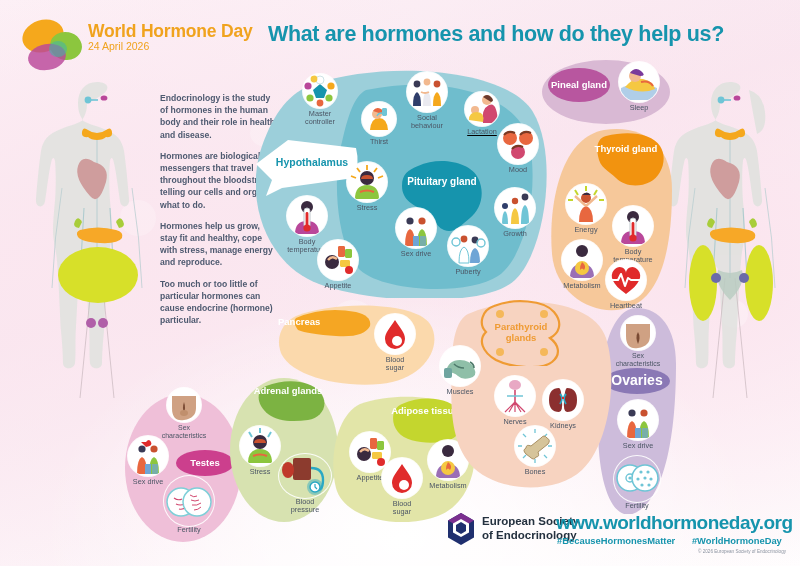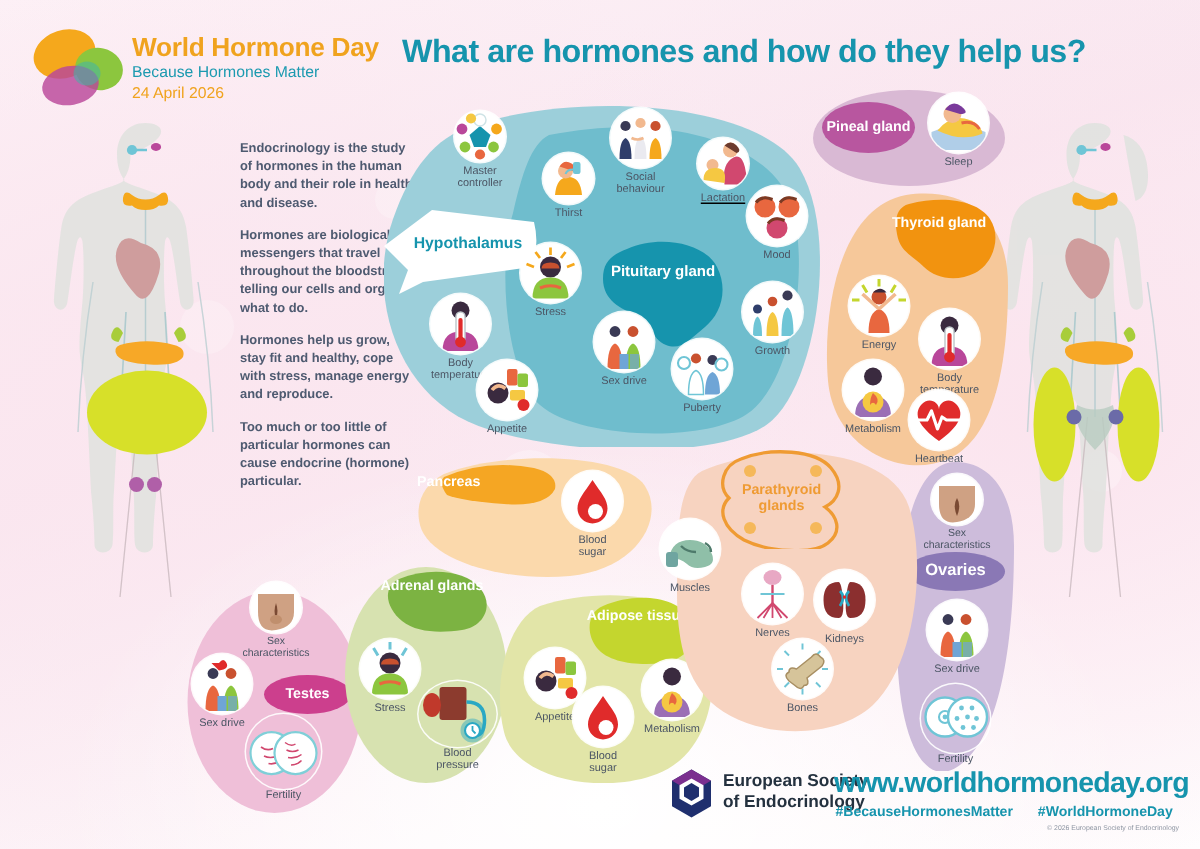--- a/index.html
+++ b/index.html
@@ -83,21 +83,20 @@
   <div class="bokeh" style="left:250px;top:120px;width:26px;height:26px;opacity:.4"></div>
 
   <svg id="logo-mark" viewBox="0 0 76 58">
     <ellipse cx="29" cy="20" rx="21" ry="16" fill="#f5a81c" transform="rotate(-18 29 20)"></ellipse>
     <ellipse cx="52" cy="30" rx="16" ry="14" fill="#8cc63e" transform="rotate(12 52 30)"></ellipse>
     <ellipse cx="33" cy="41" rx="19" ry="13" fill="#b9479a" opacity=".82" transform="rotate(-10 33 41)"></ellipse>
     <ellipse cx="44" cy="33" rx="9" ry="8" fill="#3fb6a8" opacity=".55"></ellipse>
   </svg>
   <div id="brand">
     <div class="brand-title">World Hormone Day</div>
-    <div class="brand-sub">Because Hormones Matter</div>
     <div class="brand-date">24 April 2026</div>
   </div>
   <div id="main-title">What are hormones and how do they help us?</div>
 
   <div id="intro">
     <p>Endocrinology is the study of hormones in the human body and their role in health and disease.</p>
     <p>Hormones are biological messengers that travel throughout the bloodstream, telling our cells and organs what to do.</p>
     <p>Hormones help us grow, stay fit and healthy, cope with stress, manage energy and reproduce.</p>
     <p>Too much or too little of particular hormones can cause endocrine (hormone) particular.</p>
   </div>
@@ -442,21 +441,21 @@
       <div class="icon-circ">
         <svg viewBox="0 0 34 34" width="34" height="34">
             <circle cx="17" cy="17" r="16" fill="#fff"></circle>
             <path d="M5 8h24v12q0 10-12 12T5 20z" fill="#cfa183"></path>
             <path d="M17 16q3 5 0 12-3-7 0-12z" fill="#7a4a33"></path>
           </svg>
       </div>
       <div class="icon-lbl" style="font-size:7px">Sex
 characteristics</div>
     </div>
-    <div class="pill" style="left:10px;top:62px;width:66px;height:26px;background:#8a78b5;font-size:11px;justify-content:center;">
+    <div class="pill" style="left:10px;top:62px;width:66px;height:26px;background:#8a78b5;font-size:14px;justify-content:center;">
         <span>Ovaries</span>
       </div>
     <div class="icon-item big-icon" style="left:18px;top:94px;width:52px;">
       <div class="icon-circ">
         <svg viewBox="0 0 40 40" width="40" height="40">
             <circle cx="20" cy="20" r="19" fill="#fff"></circle>
             <circle cx="14" cy="13" r="3.6" fill="#3a3a55"></circle>
             <path d="M9 38q0-15 5-17 5 2 5 17z" fill="#e8673f"></path>
             <circle cx="26" cy="13" r="3.6" fill="#c9512f"></circle>
             <path d="M21 38q0-15 5-17 5 2 5 17z" fill="#8cc63e"></path>

